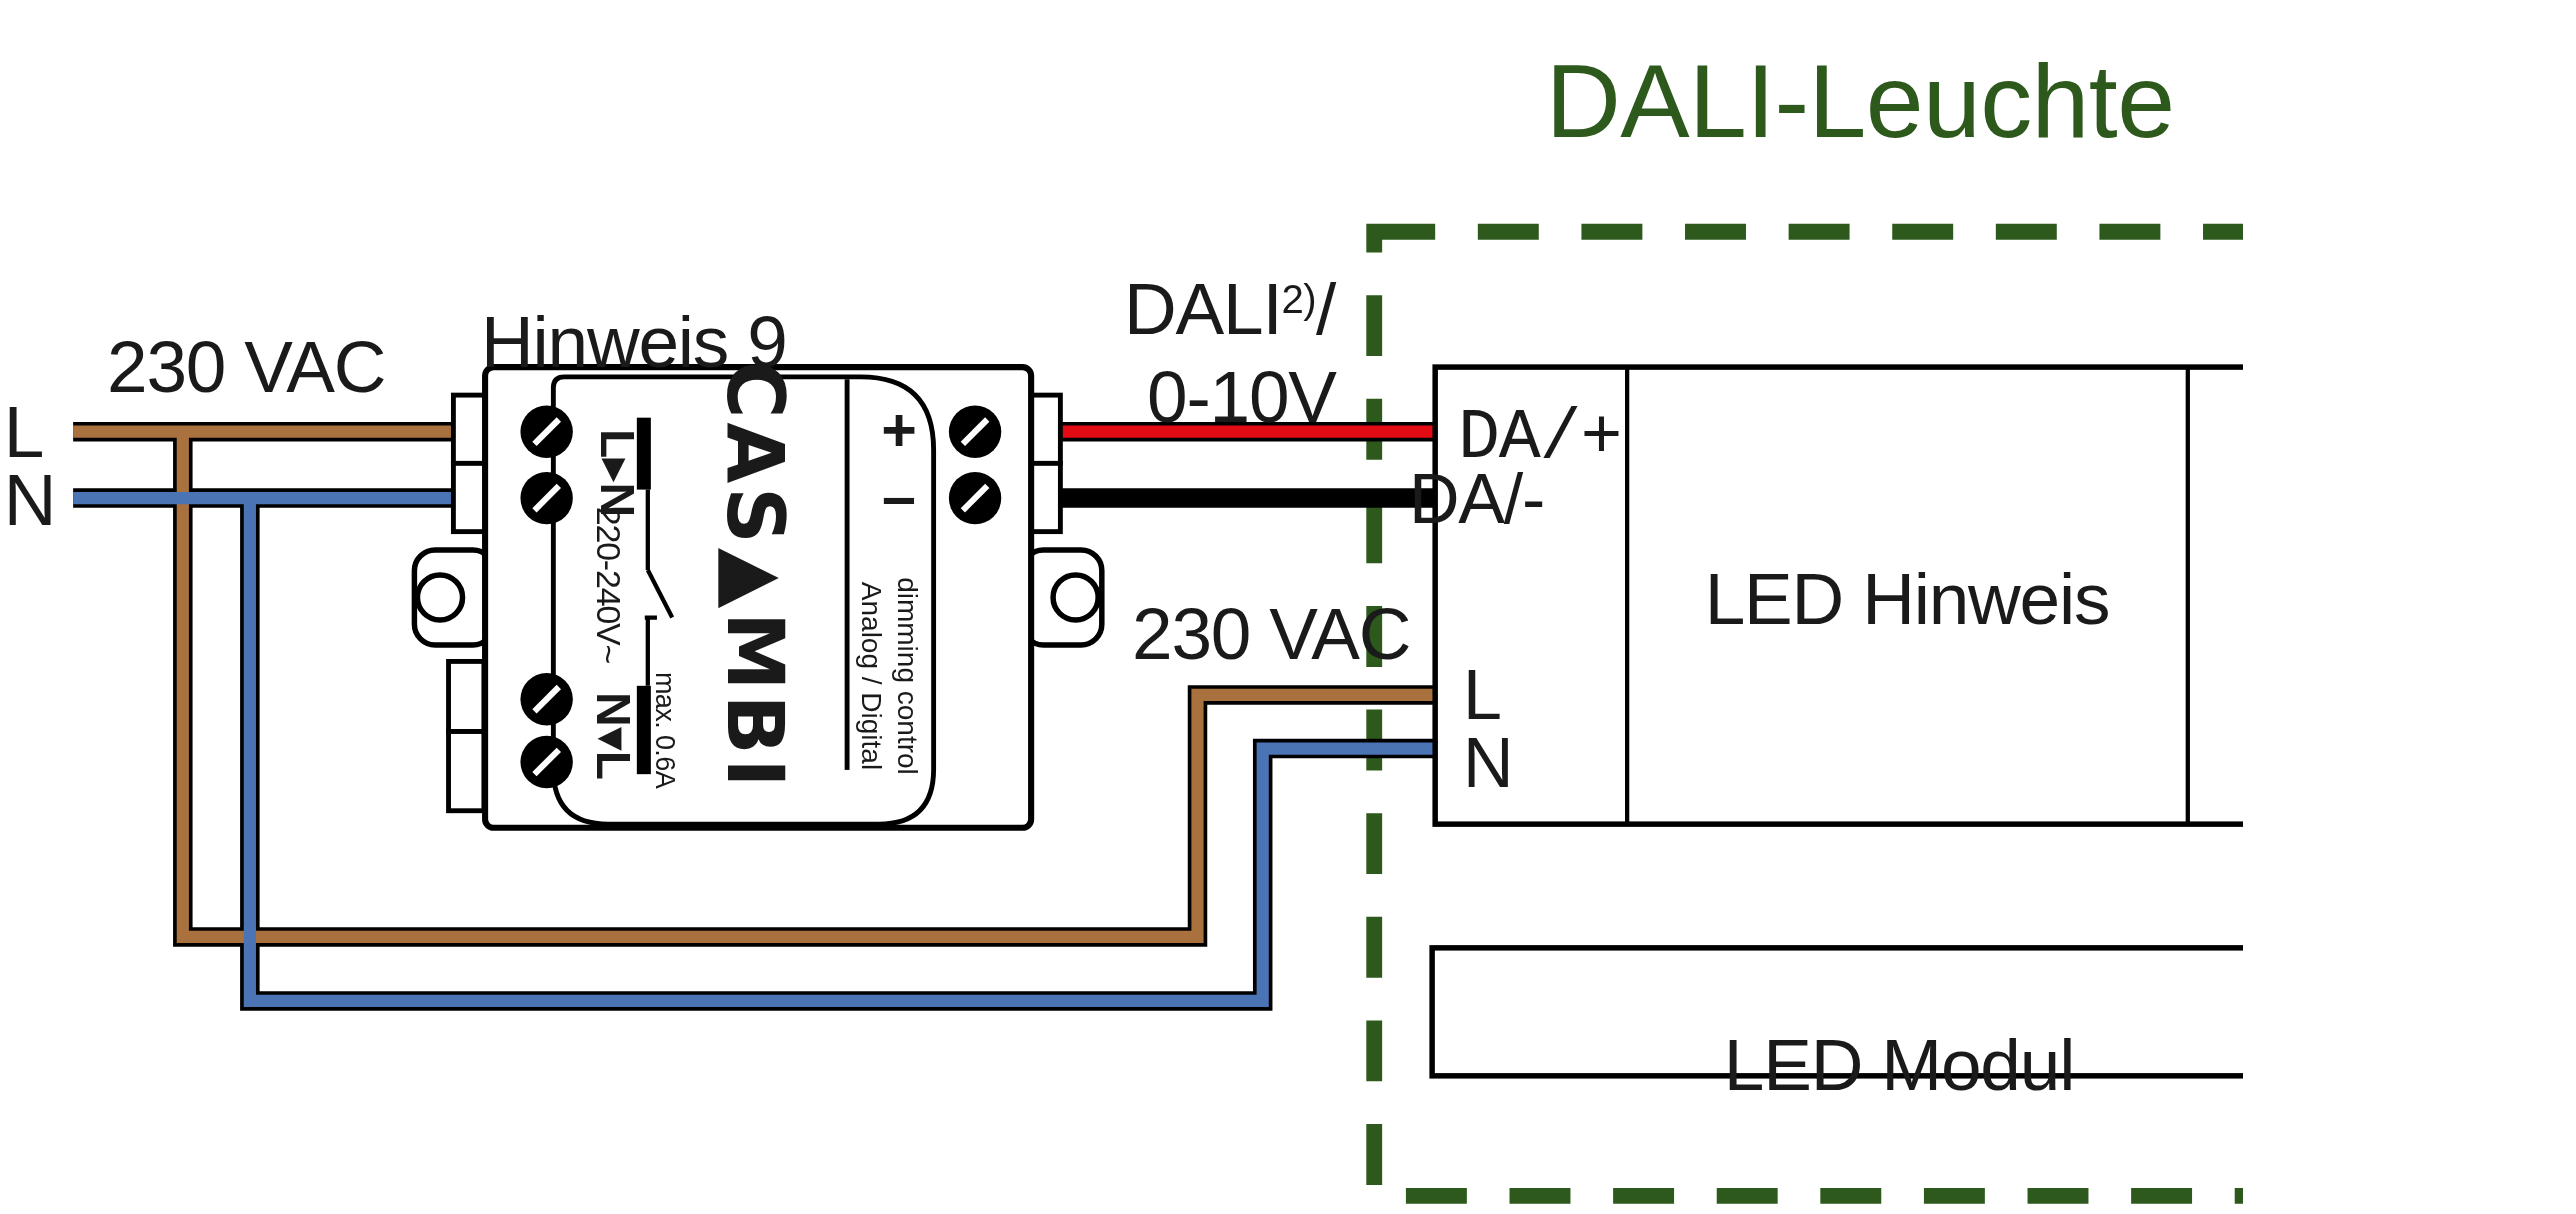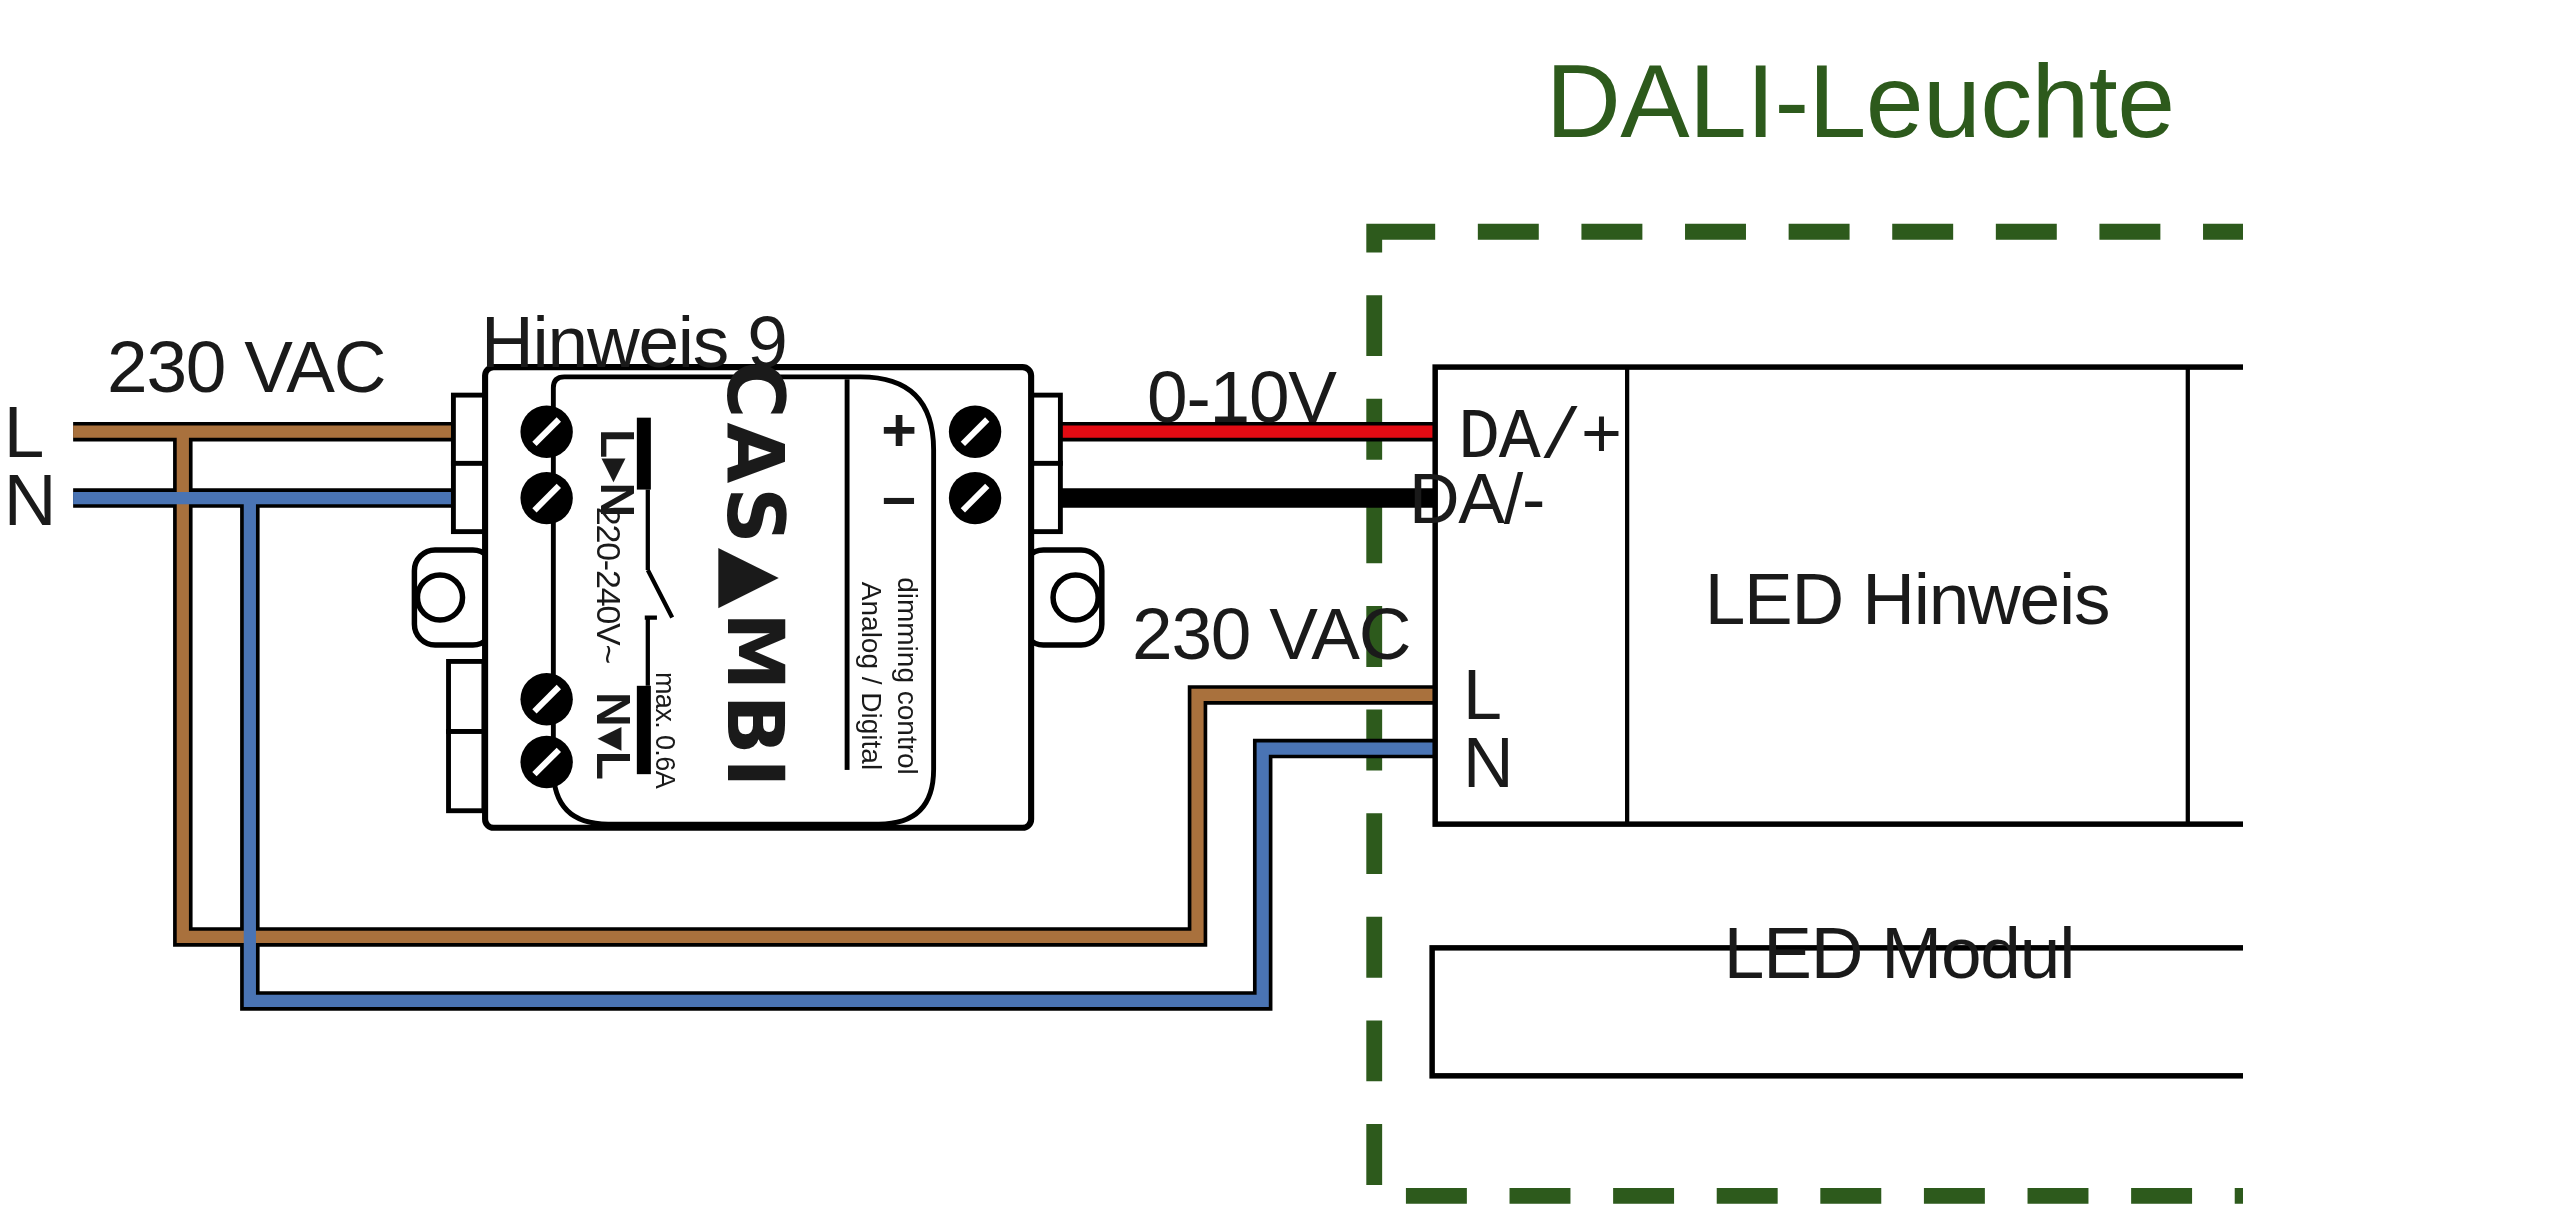--- a/index.html
+++ b/index.html
@@ -99,36 +99,39 @@
   </svg>
 
   <div class="lbl title ctr" style="left:1860px;top:101px;color:#2d5a1c;">DALI-Leuchte</div>
 
   <div class="lbl f120 la" style="left:107px;top:366px;">230 VAC</div>
   <div class="lbl f120 la" style="left:3.7px;top:431px;">L</div>
   <div class="lbl f120 la" style="left:3.7px;top:499px;">N</div>
 
   <div class="lbl f120 la" style="left:481px;top:341px;">Hinweis 9</div>
 
+  <div class="lbl f120 la" style="left:1124px;top:308px;">
+    <span>DALI</span><span class="sup">2)</span><span>/</span>
+  </div>
   <div class="lbl f120 la" style="left:1127px;top:396px;margin-left:20px;">0-10V</div>
 
   <div class="lbl f120 la" style="left:1132px;top:633px;">230 VAC</div>
 
   <div class="lbl print-ln rot" style="left:617px;top:473px;">L▸N</div>
   <div class="lbl print-volt rot" style="left:609px;top:585px;">220-240V~</div>
   <div class="lbl print-max rot" style="left:664px;top:730px;">max. 0.6A</div>
   <div class="lbl print-ln rot" style="left:613px;top:736px;">N▾L</div>
   <div class="lbl logo rot" style="left:754px;top:576px;">CAS▲MBI</div>
   <div class="lbl dim rot" style="left:871px;top:676px;">Analog / Digital</div>
   <div class="lbl dim rot" style="left:907px;top:676px;">dimming control</div>
   <div class="lbl pm ctr" style="left:899px;top:430px;">+</div>
   <div class="lbl pm ctr" style="left:899px;top:496px;">–</div>
 
   <div class="lbl f115 la" style="left:1458px;top:439px;font-family:Liberation Mono, monospace;">DA/+</div>
   <div class="lbl f115 la" style="left:1409px;top:499px;">DA/-</div>
   <div class="lbl f115 la" style="left:1463px;top:695px;">L</div>
   <div class="lbl f115 la" style="left:1463px;top:763px;">N</div>
   <div class="lbl f120 ctr" style="left:1907px;top:598px;">LED Hinweis</div>
 
-  <div class="lbl f120 ctr" style="left:1899px;top:952px;">LED Modul</div>
+  <div class="lbl f120 ctr" style="left:1899px;top:1064px;">LED Modul</div>
 
 </div>
 
 
 </body></html>

